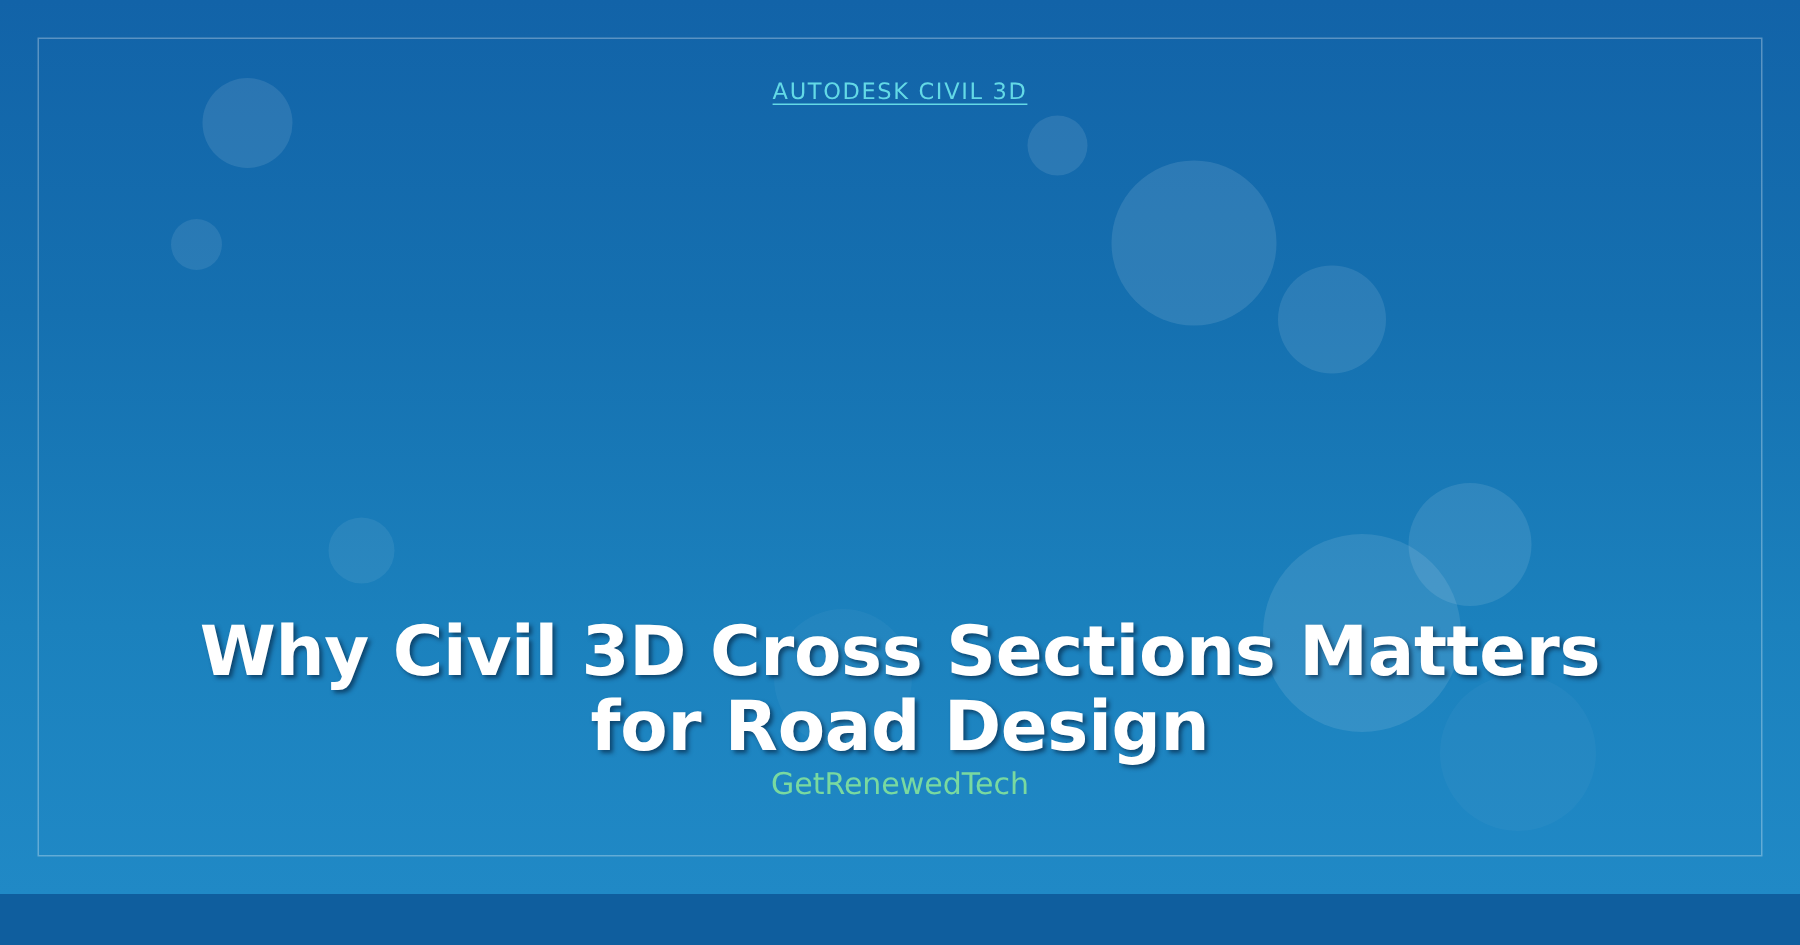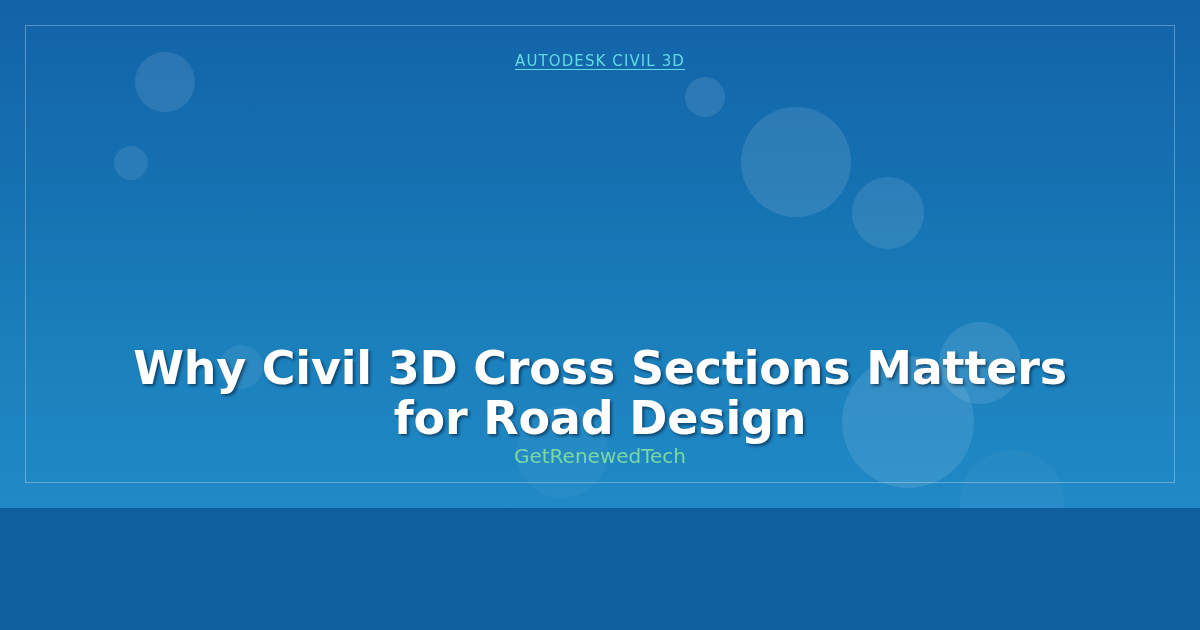--- a/index.html
+++ b/index.html
@@ -11,21 +11,21 @@
   body {
     width: 1200px;
     height: 630px;
     overflow: hidden;
     font-family: "DejaVu Sans", "Liberation Sans", sans-serif;
   }
 
   .cover {
     position: relative;
     width: 1200px;
-    height: 508px;
+    height: 596px;
     background: linear-gradient(to bottom, #1263a8 0%, #1570b0 35%, #1b81bd 70%, #2089c6 100%);
     overflow: hidden;
     box-sizing: border-box;
   }
 
   
   .bubbles {
     position: absolute;
     inset: 0;
     pointer-events: none;
@@ -89,20 +89,21 @@
     letter-spacing: -0.2px;
     text-shadow: 2px 2px 3px rgba(0, 20, 45, 0.55);
     margin: 0;
   }
 
   .brand {
     font-size: 20px;
     color: #79d9a0;
     text-align: center;
     line-height: 1.2;
+    margin-bottom: 22px;
   }
 </style>
 </head>
 <body>
 
 <div class="cover">
 
   <div class="bubbles">
       <div class="bubble" style="left: 135px; top: 52px; width: 60px; height: 60px; opacity: 0.1;"></div>
       <div class="bubble" style="left: 114px; top: 146px; width: 34px; height: 34px; opacity: 0.09;"></div>

